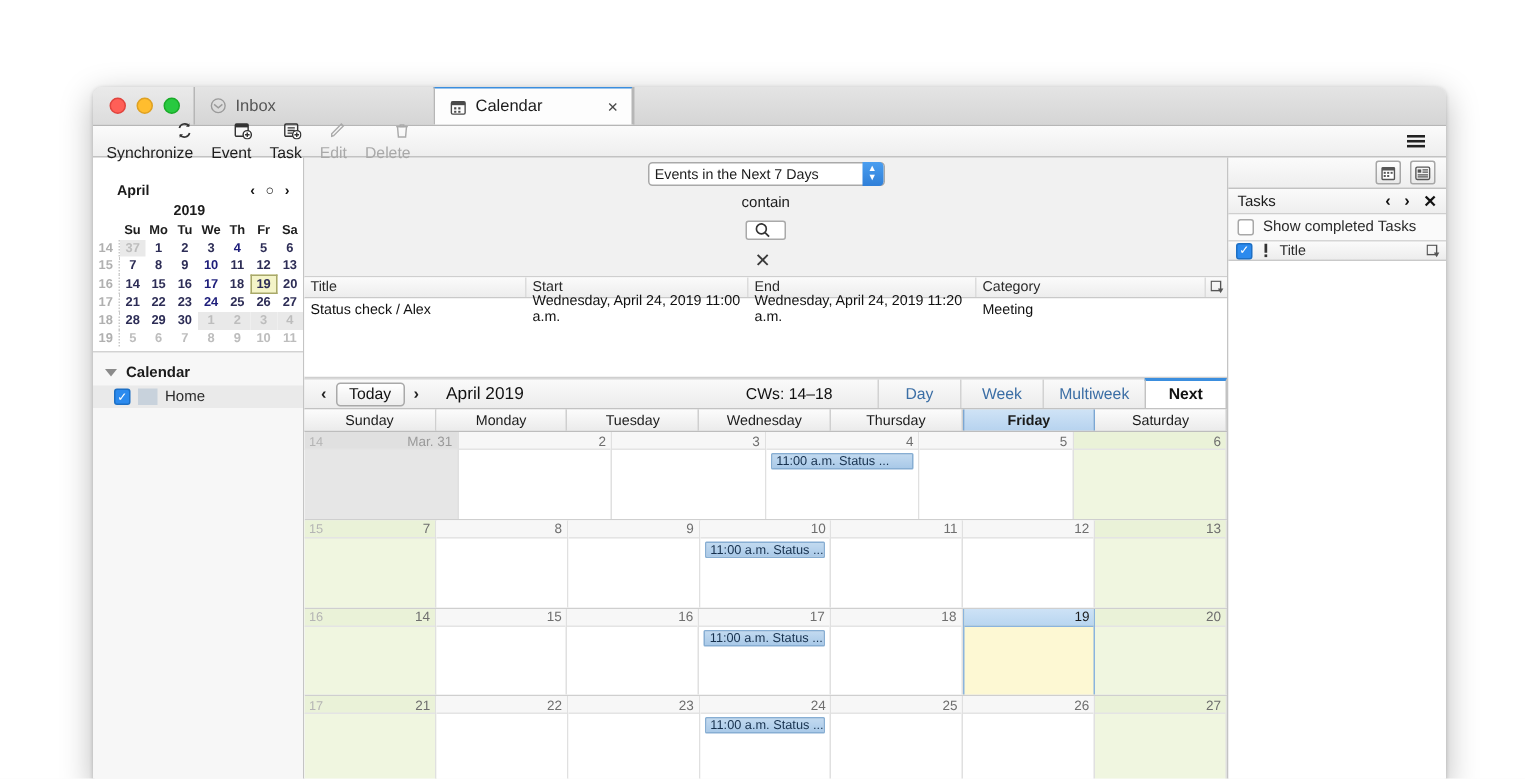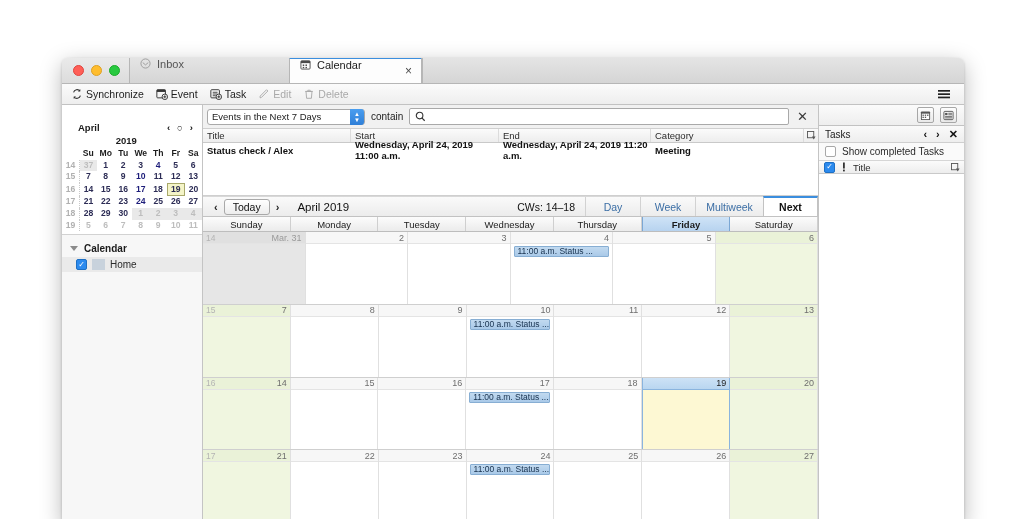--- a/index.html
+++ b/index.html
@@ -42,21 +42,21 @@
     display: flex; align-items: center; gap: 7px;
     padding: 0 9px 0 11px;
     background: linear-gradient(#eaeaea,#dcdcdc);
   }
   .dot { width: 11px; height: 11px; border-radius: 50%; }
   .dot.red { background: #ff5f57; border: 1px solid #e0443e; }
   .dot.yellow { background: #ffbd2e; border: 1px solid #dea123; }
   .dot.green { background: #28c940; border: 1px solid #1aab29; }
 
   .tab {
-    display: flex; align-items: flex-start; gap: 6px;
+    display: flex; align-items: center; gap: 6px;
     padding: 0 10px;
     min-width: 130px;
     border-left: 1px solid #b6b6b6;
     font-size: 11px;
     color: #555;
     background: linear-gradient(#e4e4e4,#d5d5d5);
     position: relative;
   }
   .tab.inactive { width: 160px; }
   .tab.active {
@@ -84,20 +84,21 @@
     padding-left: 4px;
     gap: 2px;
     position: relative;
   }
   .tbtn {
     display: flex; align-items: flex-end; gap: 3px;
     padding: 1px 5px;
     font-size: 10.5px;
     color: #1d1d1d;
     white-space: nowrap;
+    flex-direction: column;
   }
   .tbtn.disabled { color: #a9a9a9; }
   .tb-right {
     position: absolute; right: 0; top: 0; bottom: 0;
     display: flex; align-items: center; gap: 6px; padding-right: 7px;
   }
   .tb-icon-btn {
     width: 17px; height: 16px;
     border: 1px solid #a7a7a7;
     border-radius: 2px;
@@ -181,20 +182,21 @@
 
   
   .center { flex: 1; display: flex; flex-direction: column; min-width: 0; background: #f4f4f4; }
 
   
   .searchrow {
     display: flex; align-items: center; gap: 6px;
     padding: 3px 4px 3px 4px;
     background: #f1f1f1;
     border-bottom: 1px solid #cfcfcf;
+    flex-direction: column;
   }
   .combo {
     width: 158px; height: 16px;
     background: #fff;
     border: 1px solid #a9a9a9;
     border-radius: 3px;
     display: flex; align-items: center;
     font-size: 9.5px;
     padding-left: 4px;
     position: relative;
@@ -219,21 +221,21 @@
   
   .evt-table { background: #fff; border-bottom: 1px solid #cfcfcf; }
   .evt-head {
     display: flex; height: 14px;
     background: linear-gradient(#fbfbfb,#ededed);
     border-bottom: 1px solid #c9c9c9;
     font-size: 9.5px; color: #2b2b2b;
     align-items: center;
   }
   .evt-head > div { padding-left: 4px; border-right: 1px solid #dcdcdc; height: 100%; display: flex; align-items: center; }
-  .evt-row { display: flex; height: 14px; align-items: center; font-size: 9.5px; color: #111; background: #fff; font-weight: bold; }
+  .evt-row { display: flex; height: 14px; align-items: center; font-size: 9.5px; color: #111; background: #fff; }
   .evt-row > div { padding-left: 4px; }
   .c1 { width: 148px; } .c2 { width: 148px; } .c3 { width: 152px; } .c4 { flex: 1; }
   .evt-corner { width: 14px; border-right: none !important; justify-content: center !important; padding-left: 0 !important; }
   .evt-blank { flex: 1; background: #fff; }
 
   
   .caltb {
     display: flex; align-items: center;
     height: 21px;
     background: linear-gradient(#fafafa,#ececec);
@@ -244,21 +246,21 @@
     gap: 0;
   }
   .nav-arrow { padding: 0 6px; font-size: 11px; color: #222; font-weight: bold; }
   .today-btn {
     border: 1px solid #a9a9a9; border-radius: 3px;
     background: linear-gradient(#ffffff,#ededed);
     padding: 1px 8px; font-size: 10.5px; color: #111;
   }
   .month-lbl { margin-left: 12px; font-size: 11.5px; color: #111; }
   .cws { margin-left: auto; font-size: 10.5px; color: #111; padding-right: 10px; }
-  .viewtabs { display: flex; align-self: stretch; }
+  .viewtabs { display: flex; align-self: stretch; margin-left: 20px; }
   .vtab {
     display: flex; align-items: center; justify-content: center;
     width: 55px;
     font-size: 10.5px;
     color: #3b6ea5;
     border-left: 1px solid #d2d2d2;
     background: transparent;
   }
   .vtab.multi { width: 68px; }
   .vtab.active {

